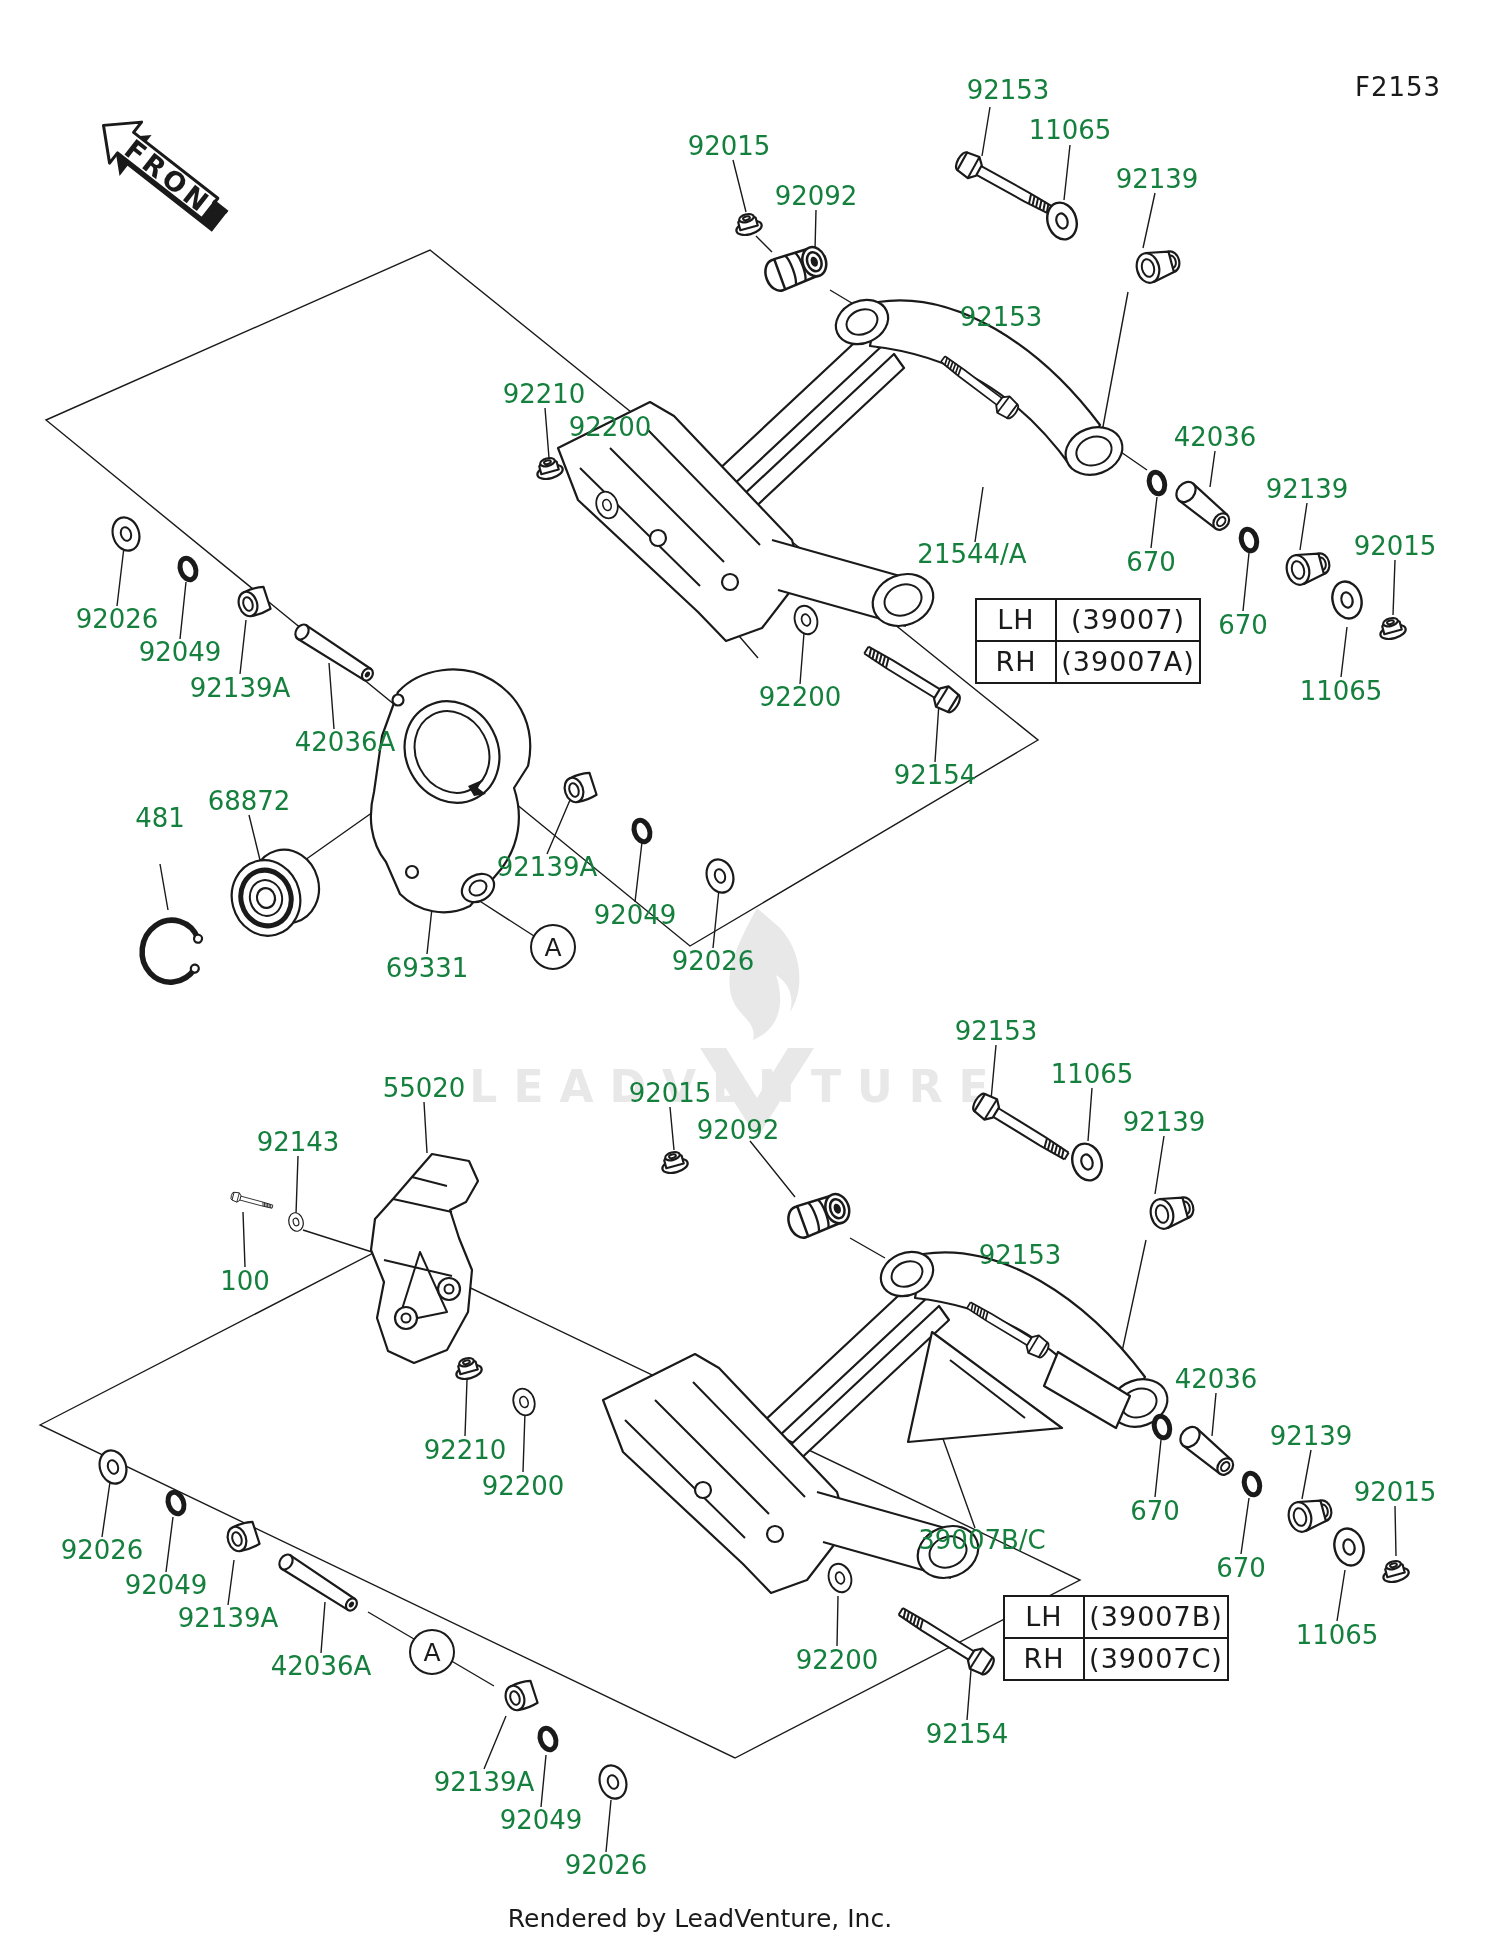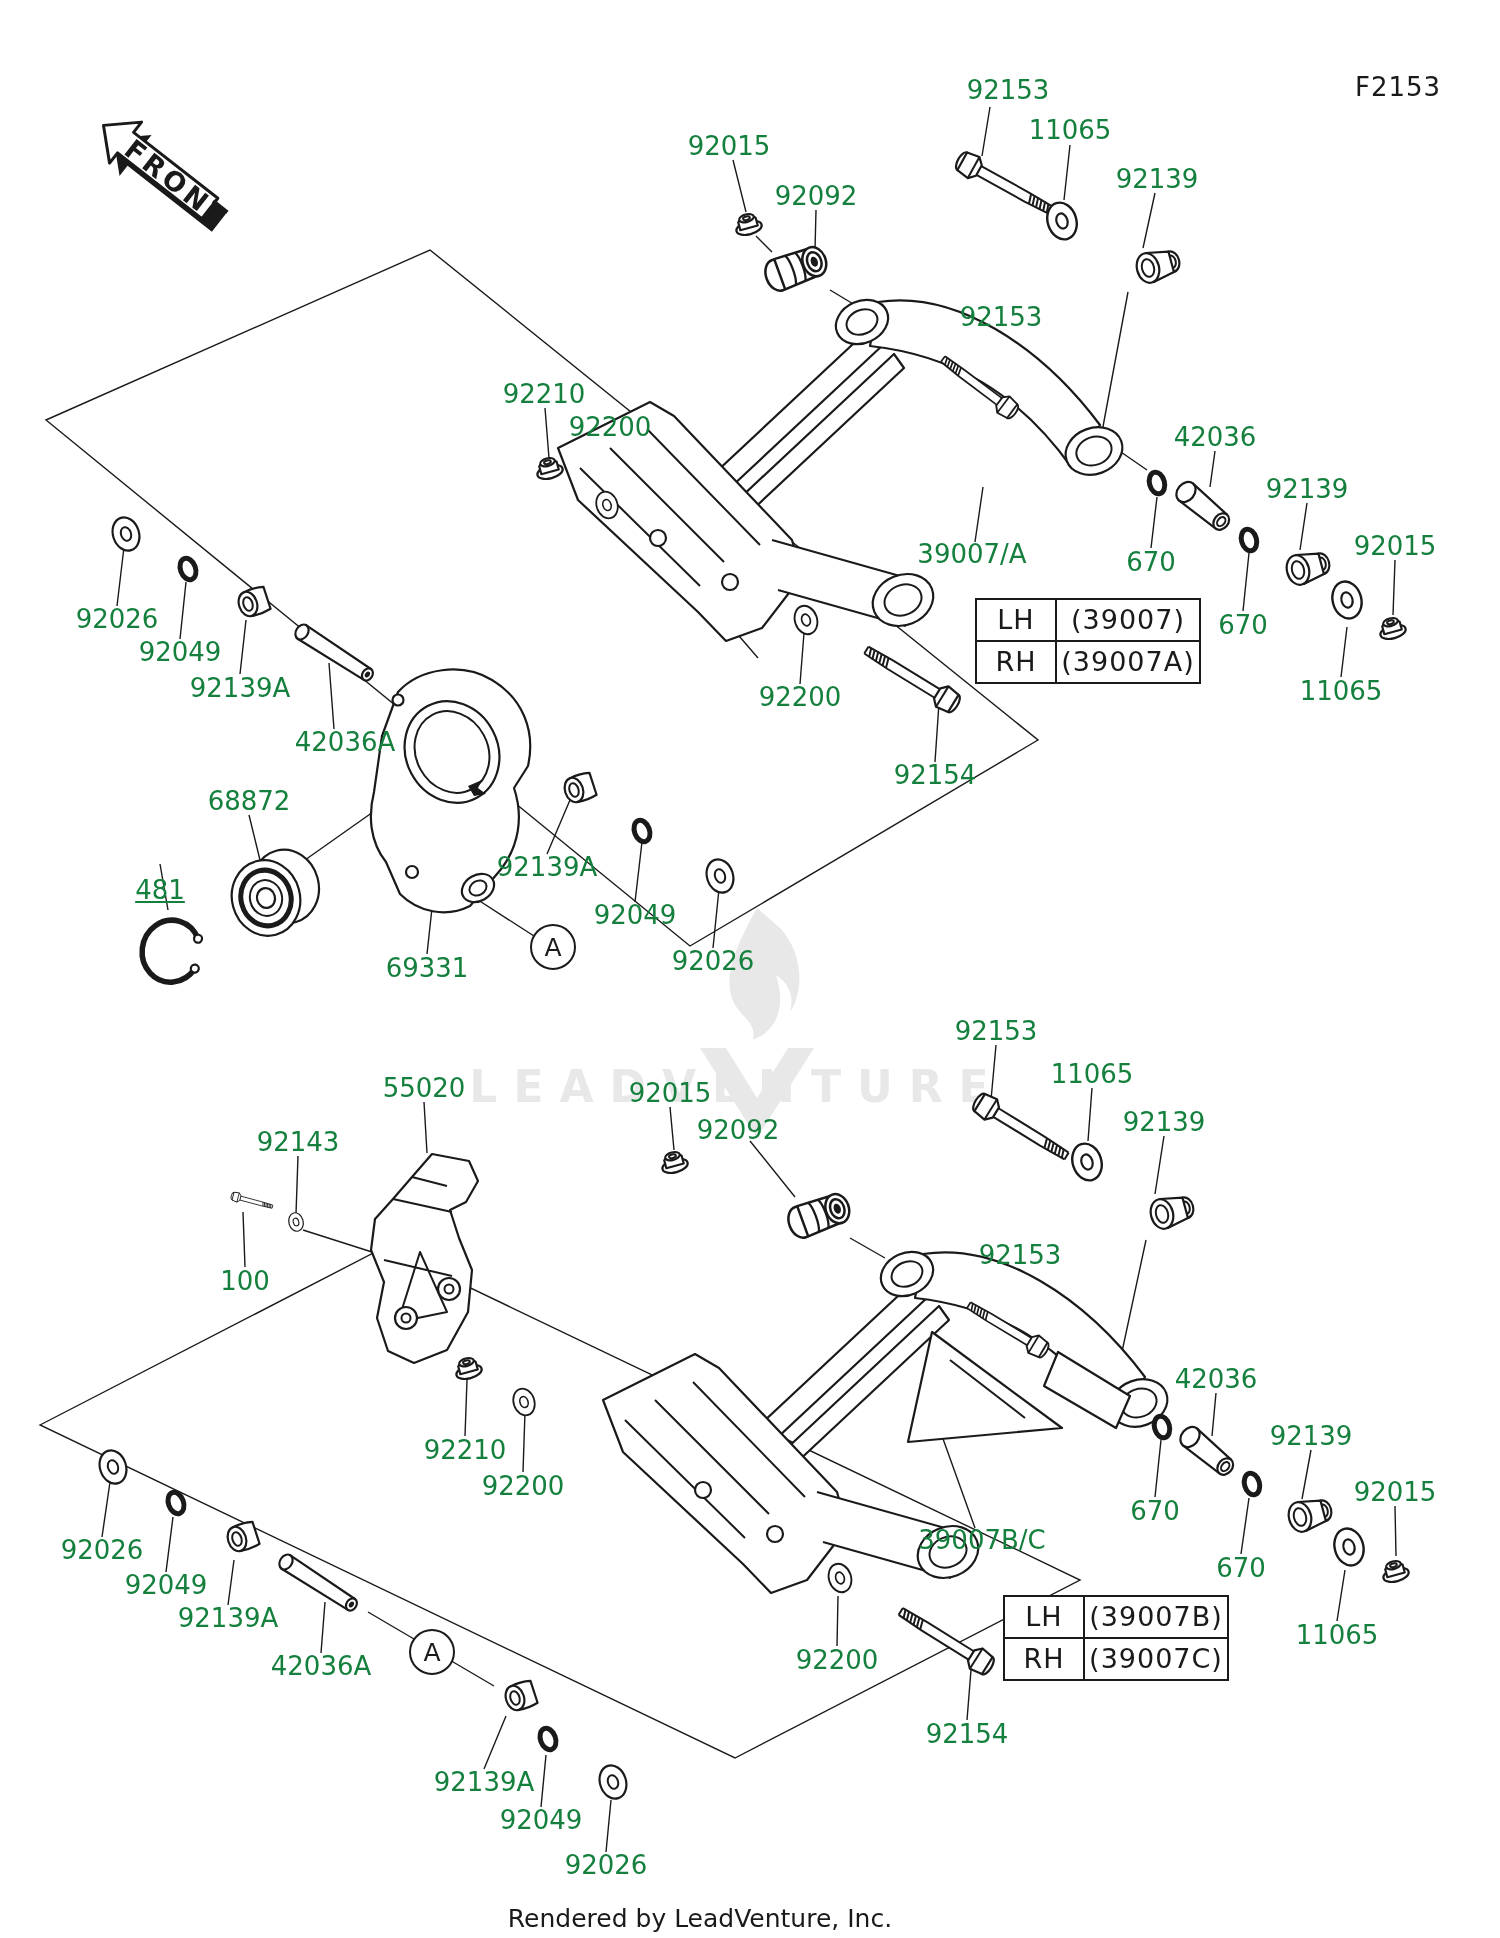--- a/index.html
+++ b/index.html
@@ -271,32 +271,32 @@
       <span class="part-label" style="left: 1070px; top: 130px;">11065</span>
       <span class="part-label" style="left: 729px; top: 146px;">92015</span>
       <span class="part-label" style="left: 1157px; top: 179px;">92139</span>
       <span class="part-label" style="left: 816px; top: 196px;">92092</span>
       <span class="part-label" style="left: 1001px; top: 317px;">92153</span>
       <span class="part-label" style="left: 544px; top: 394px;">92210</span>
       <span class="part-label" style="left: 610px; top: 427px;">92200</span>
       <span class="part-label" style="left: 1215px; top: 437px;">42036</span>
       <span class="part-label" style="left: 1307px; top: 489px;">92139</span>
       <span class="part-label" style="left: 1395px; top: 546px;">92015</span>
-      <span class="part-label" style="left: 972px; top: 554px;">39007/A</span>
+      <span class="part-label" style="left: 972px; top: 554px;">21544/A</span>
       <span class="part-label" style="left: 1151px; top: 562px;">670</span>
       <span class="part-label" style="left: 117px; top: 619px;">92026</span>
       <span class="part-label" style="left: 1243px; top: 625px;">670</span>
       <span class="part-label" style="left: 180px; top: 652px;">92049</span>
       <span class="part-label" style="left: 240px; top: 688px;">92139A</span>
       <span class="part-label" style="left: 1341px; top: 691px;">11065</span>
       <span class="part-label" style="left: 800px; top: 697px;">92200</span>
       <span class="part-label" style="left: 345px; top: 742px;">42036A</span>
       <span class="part-label" style="left: 935px; top: 775px;">92154</span>
       <span class="part-label" style="left: 249px; top: 801px;">68872</span>
-      <span class="part-label" style="left: 160px; top: 890px; text-decoration: underline;">481</span>
+      <span class="part-label" style="left: 160px; top: 818px;">481</span>
       <span class="part-label" style="left: 547px; top: 867px;">92139A</span>
       <span class="part-label" style="left: 635px; top: 915px;">92049</span>
       <span class="part-label" style="left: 713px; top: 961px;">92026</span>
       <span class="part-label" style="left: 427px; top: 968px;">69331</span>
       <span class="part-label" style="left: 996px; top: 1031px;">92153</span>
       <span class="part-label" style="left: 1092px; top: 1074px;">11065</span>
       <span class="part-label" style="left: 424px; top: 1088px;">55020</span>
       <span class="part-label" style="left: 670px; top: 1093px;">92015</span>
       <span class="part-label" style="left: 1164px; top: 1122px;">92139</span>
       <span class="part-label" style="left: 738px; top: 1130px;">92092</span>

